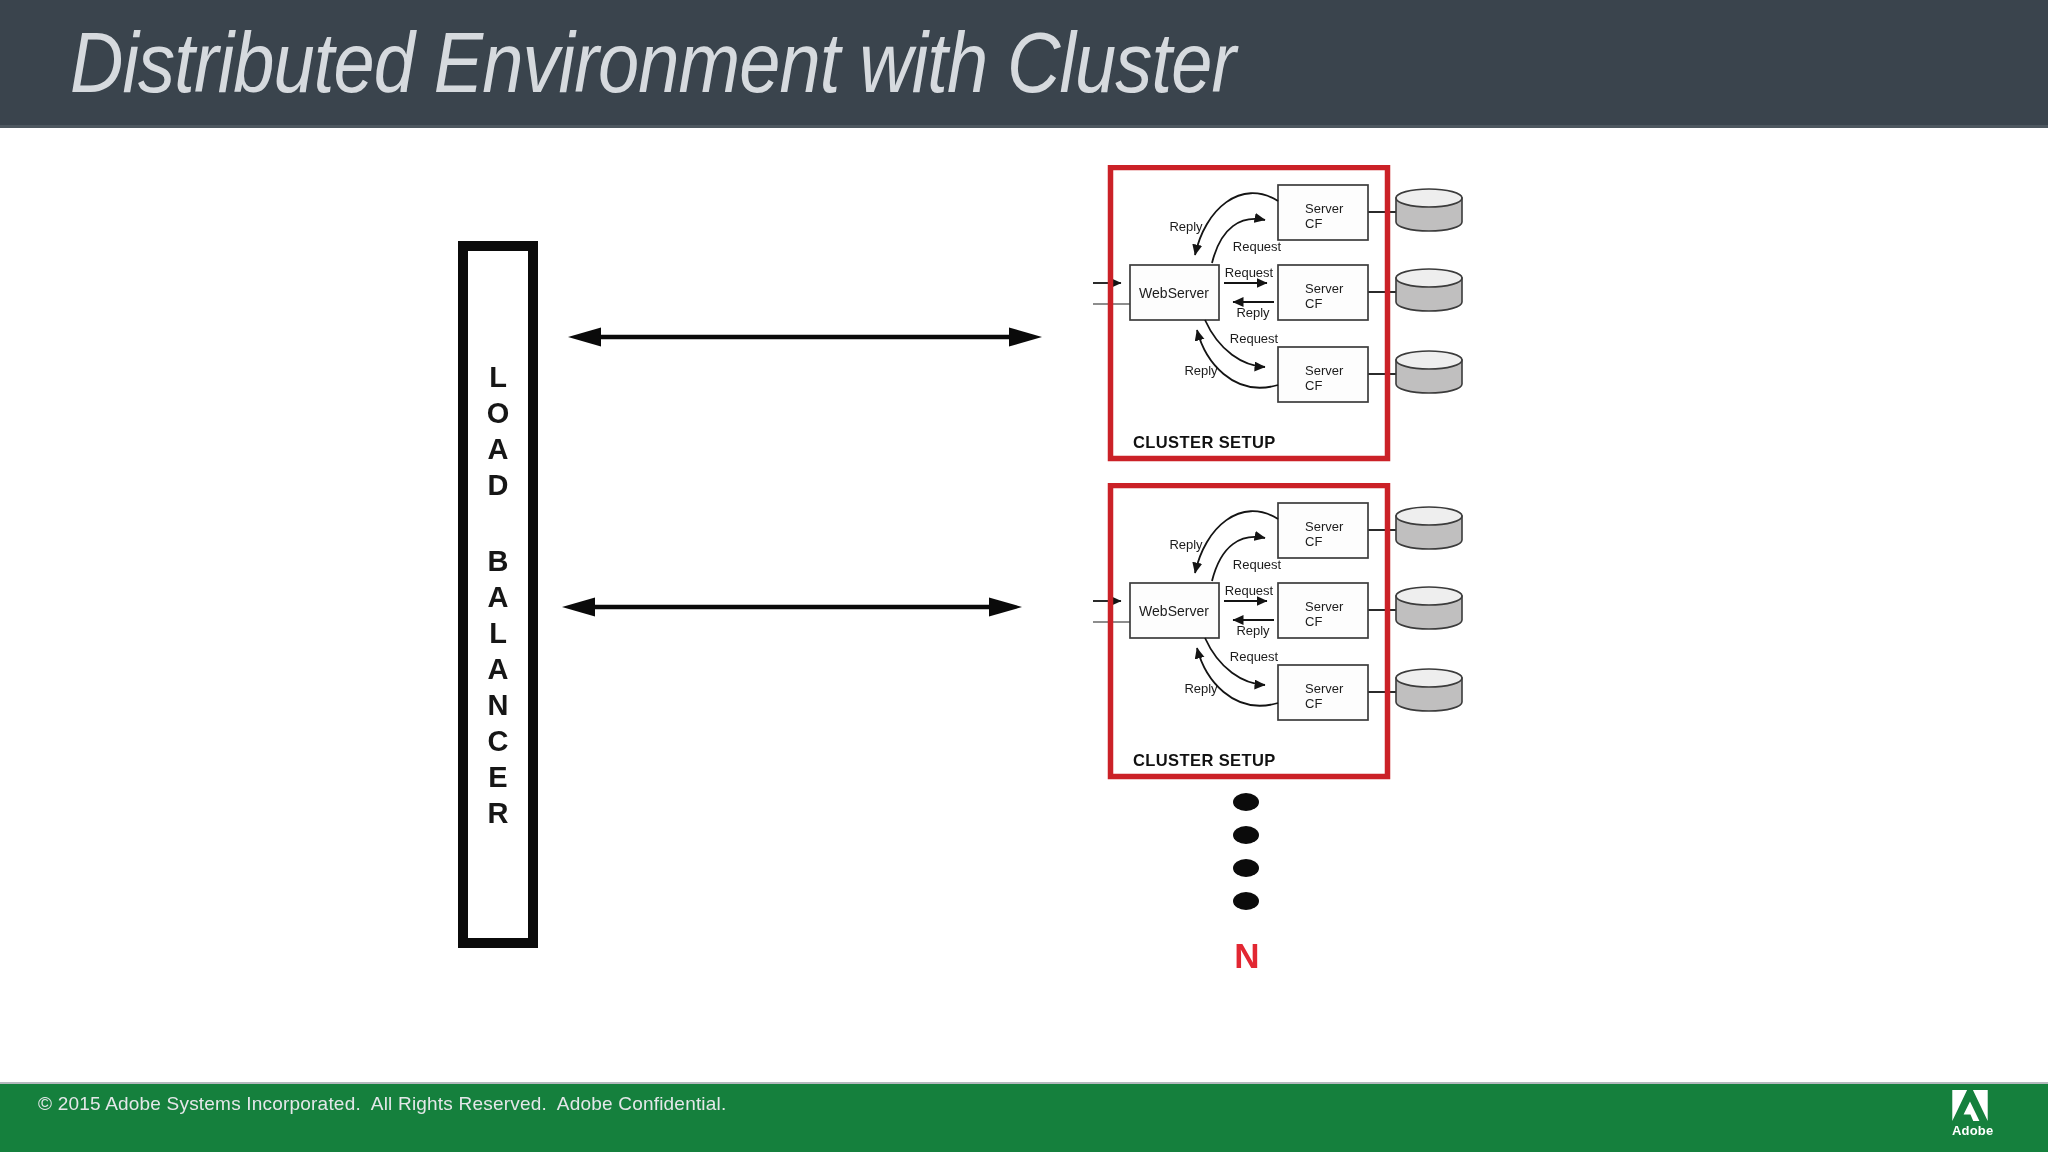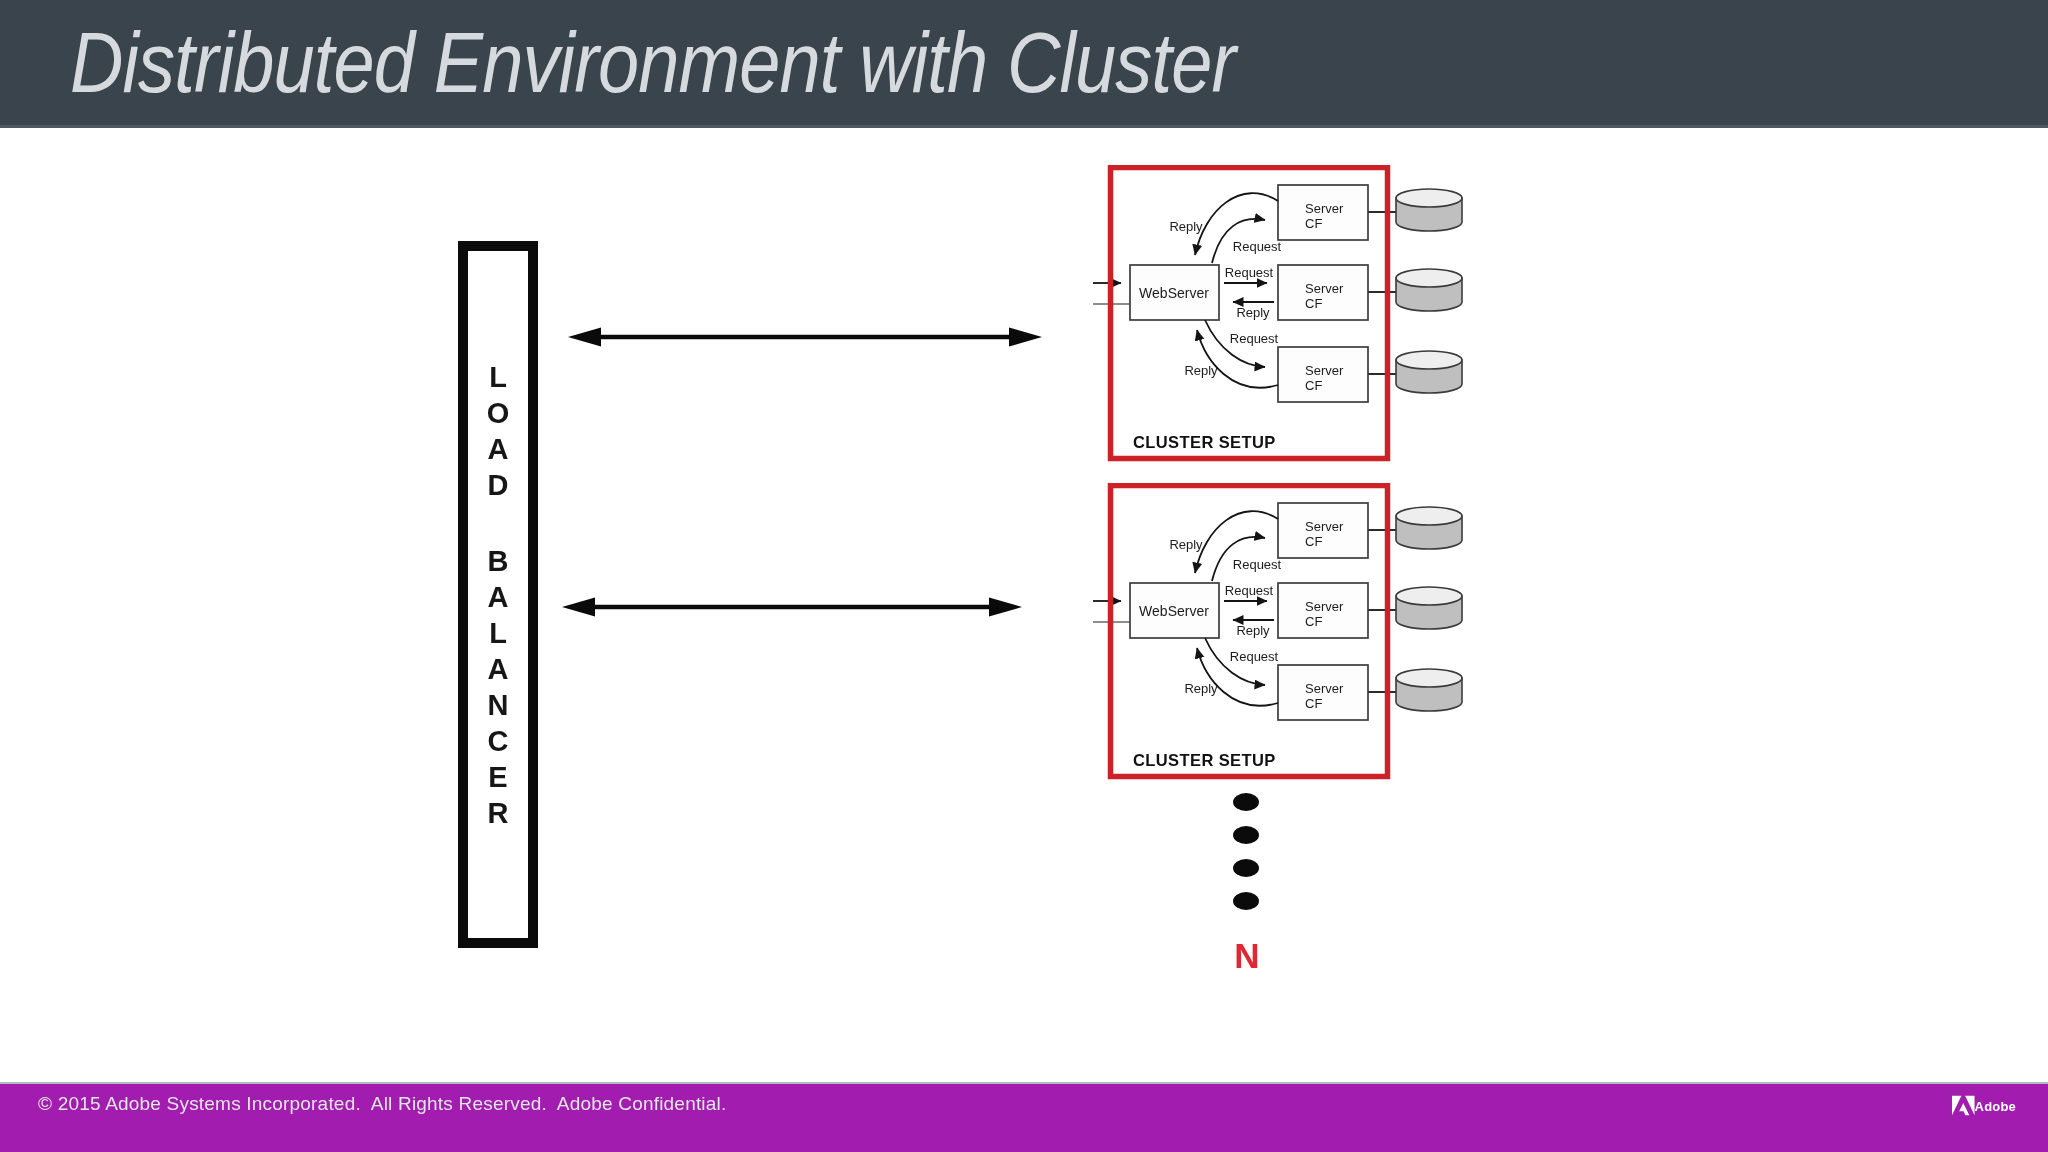--- a/index.html
+++ b/index.html
@@ -4,24 +4,24 @@
 <style>
   html,body{margin:0;padding:0;background:#888;}
   .slide{position:relative;width:2048px;height:1152px;background:#ffffff;overflow:hidden;
          font-family:"Liberation Sans","DejaVu Sans",sans-serif;}
   
   .hdr{position:absolute;left:0;top:0;width:2048px;height:128px;background:#3a444d;
        border-bottom:3px solid #4d575f;box-sizing:border-box;display:flex;align-items:center;font-style:italic;}
   .hdr h1{margin:0 0 0 70px;font-size:86px;font-weight:400;color:#d6dade;letter-spacing:-1px;
           transform:scaleX(.86);transform-origin:left center;white-space:nowrap;}
   
-  .ftr{position:absolute;left:0;top:1082px;width:2048px;height:70px;background:#a21caf;
+  .ftr{position:absolute;left:0;top:1082px;width:2048px;height:70px;background:#15803d;
        border-top:2px solid #b4b9bd;box-sizing:border-box;}
   .copyright{position:absolute;left:38px;top:9px;font-size:19px;color:#e4e7e9;white-space:pre;letter-spacing:.2px;}
-  .adobe{position:absolute;left:1952px;top:6px;width:64px;display:flex;flex-direction:row;align-items:center;}
+  .adobe{position:absolute;left:1952px;top:6px;width:64px;display:flex;flex-direction:column;}
   .adobe .brand{color:#ffffff;font-size:13px;font-weight:700;margin-top:2px;letter-spacing:.2px;}
   
   .lb{position:absolute;left:458px;top:241px;width:80px;height:707px;border:10px solid #0b0b0b;
       background:#fff;box-sizing:border-box;display:flex;flex-direction:column;align-items:center;justify-content:center;}
   .lb span{font-size:29px;font-weight:700;color:#161616;line-height:36px;}
   .lb span.gap{margin-top:40px;}
   
   .conn{position:absolute;}
   .cluster{position:absolute;width:372px;height:298px;margin:0;}
   .dots{position:absolute;left:1233px;top:793px;display:flex;flex-direction:column;gap:15px;}

